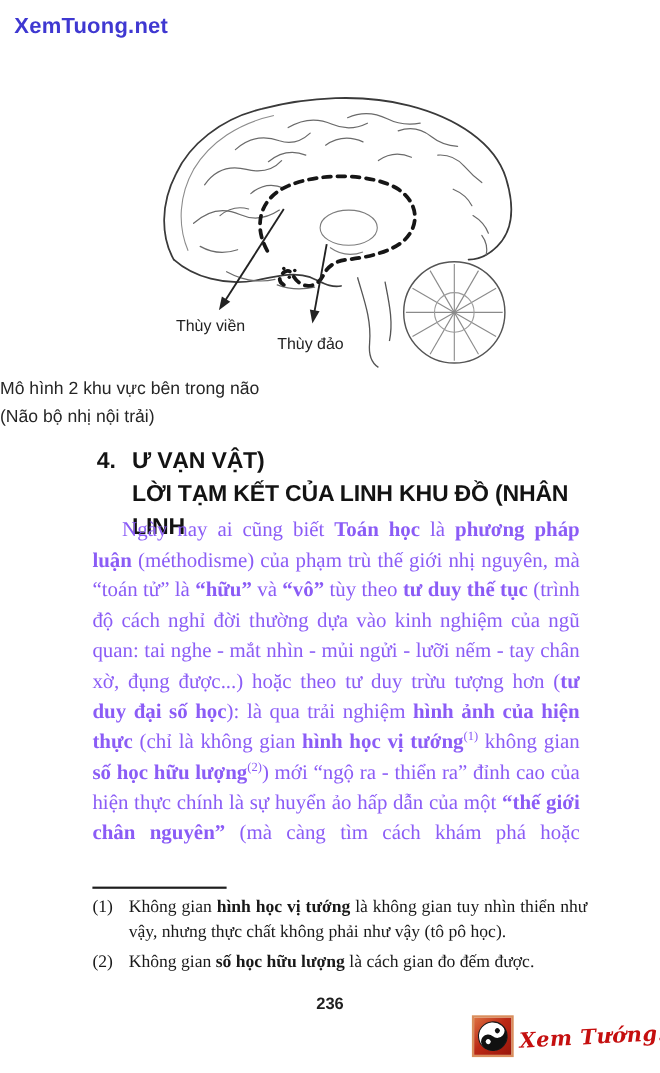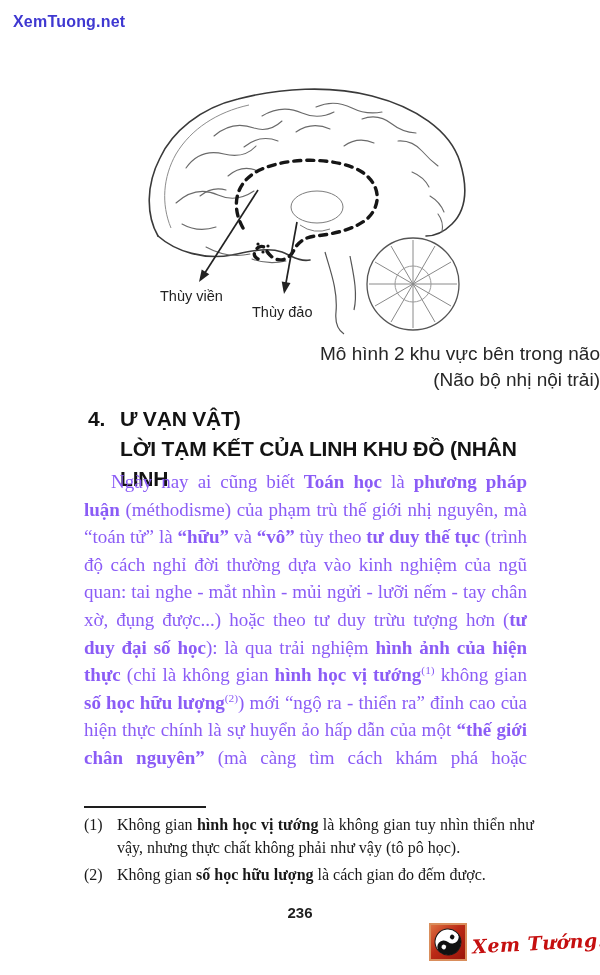--- a/index.html
+++ b/index.html
@@ -1,28 +1,28 @@
 <!DOCTYPE html>
 <html><head>
 <meta charset="utf-8">
 <style>
   html,body{margin:0;padding:0;}
   body{width:600px;height:975px;background:#ffffff;font-family:"Liberation Serif",serif;overflow:hidden;}
   .page{position:relative;width:600px;height:975px;background:#ffffff;}
 
   .watermark-top{
     position:absolute;left:13px;top:13px;
-    font-family:"Liberation Sans",sans-serif;font-weight:bold;font-size:16px;
+    font-family:"Liberation Sans",sans-serif;font-weight:bold;font-size:20px;
     color:#3f38d1;letter-spacing:.2px;
   }
 
   .figure-svg{position:absolute;left:105px;top:85px;}
 
-  .caption{position:absolute;left:0;right:0;top:341px;text-align:right;
-    font-family:"Liberation Sans",sans-serif;color:#262626;font-size:19px;line-height:26px;}
+  .caption{position:absolute;left:0;right:0;top:341px;text-align:left;
+    font-family:"Liberation Sans",sans-serif;color:#262626;font-size:16px;line-height:26px;}
   .caption div{display:block;}
 
   .heading{position:absolute;left:88px;top:404px;width:460px;display:flex;
     font-family:"Liberation Sans",sans-serif;font-weight:bold;font-size:21px;
     line-height:30px;color:#131313;letter-spacing:-.2px;}
   .heading-num{width:32px;flex:0 0 32px;}
   .heading-text{flex:1;}
 
   .body-par{position:absolute;left:84px;top:468px;width:443px;
     font-size:19px;line-height:27.6px;color:#8b5cf6;

